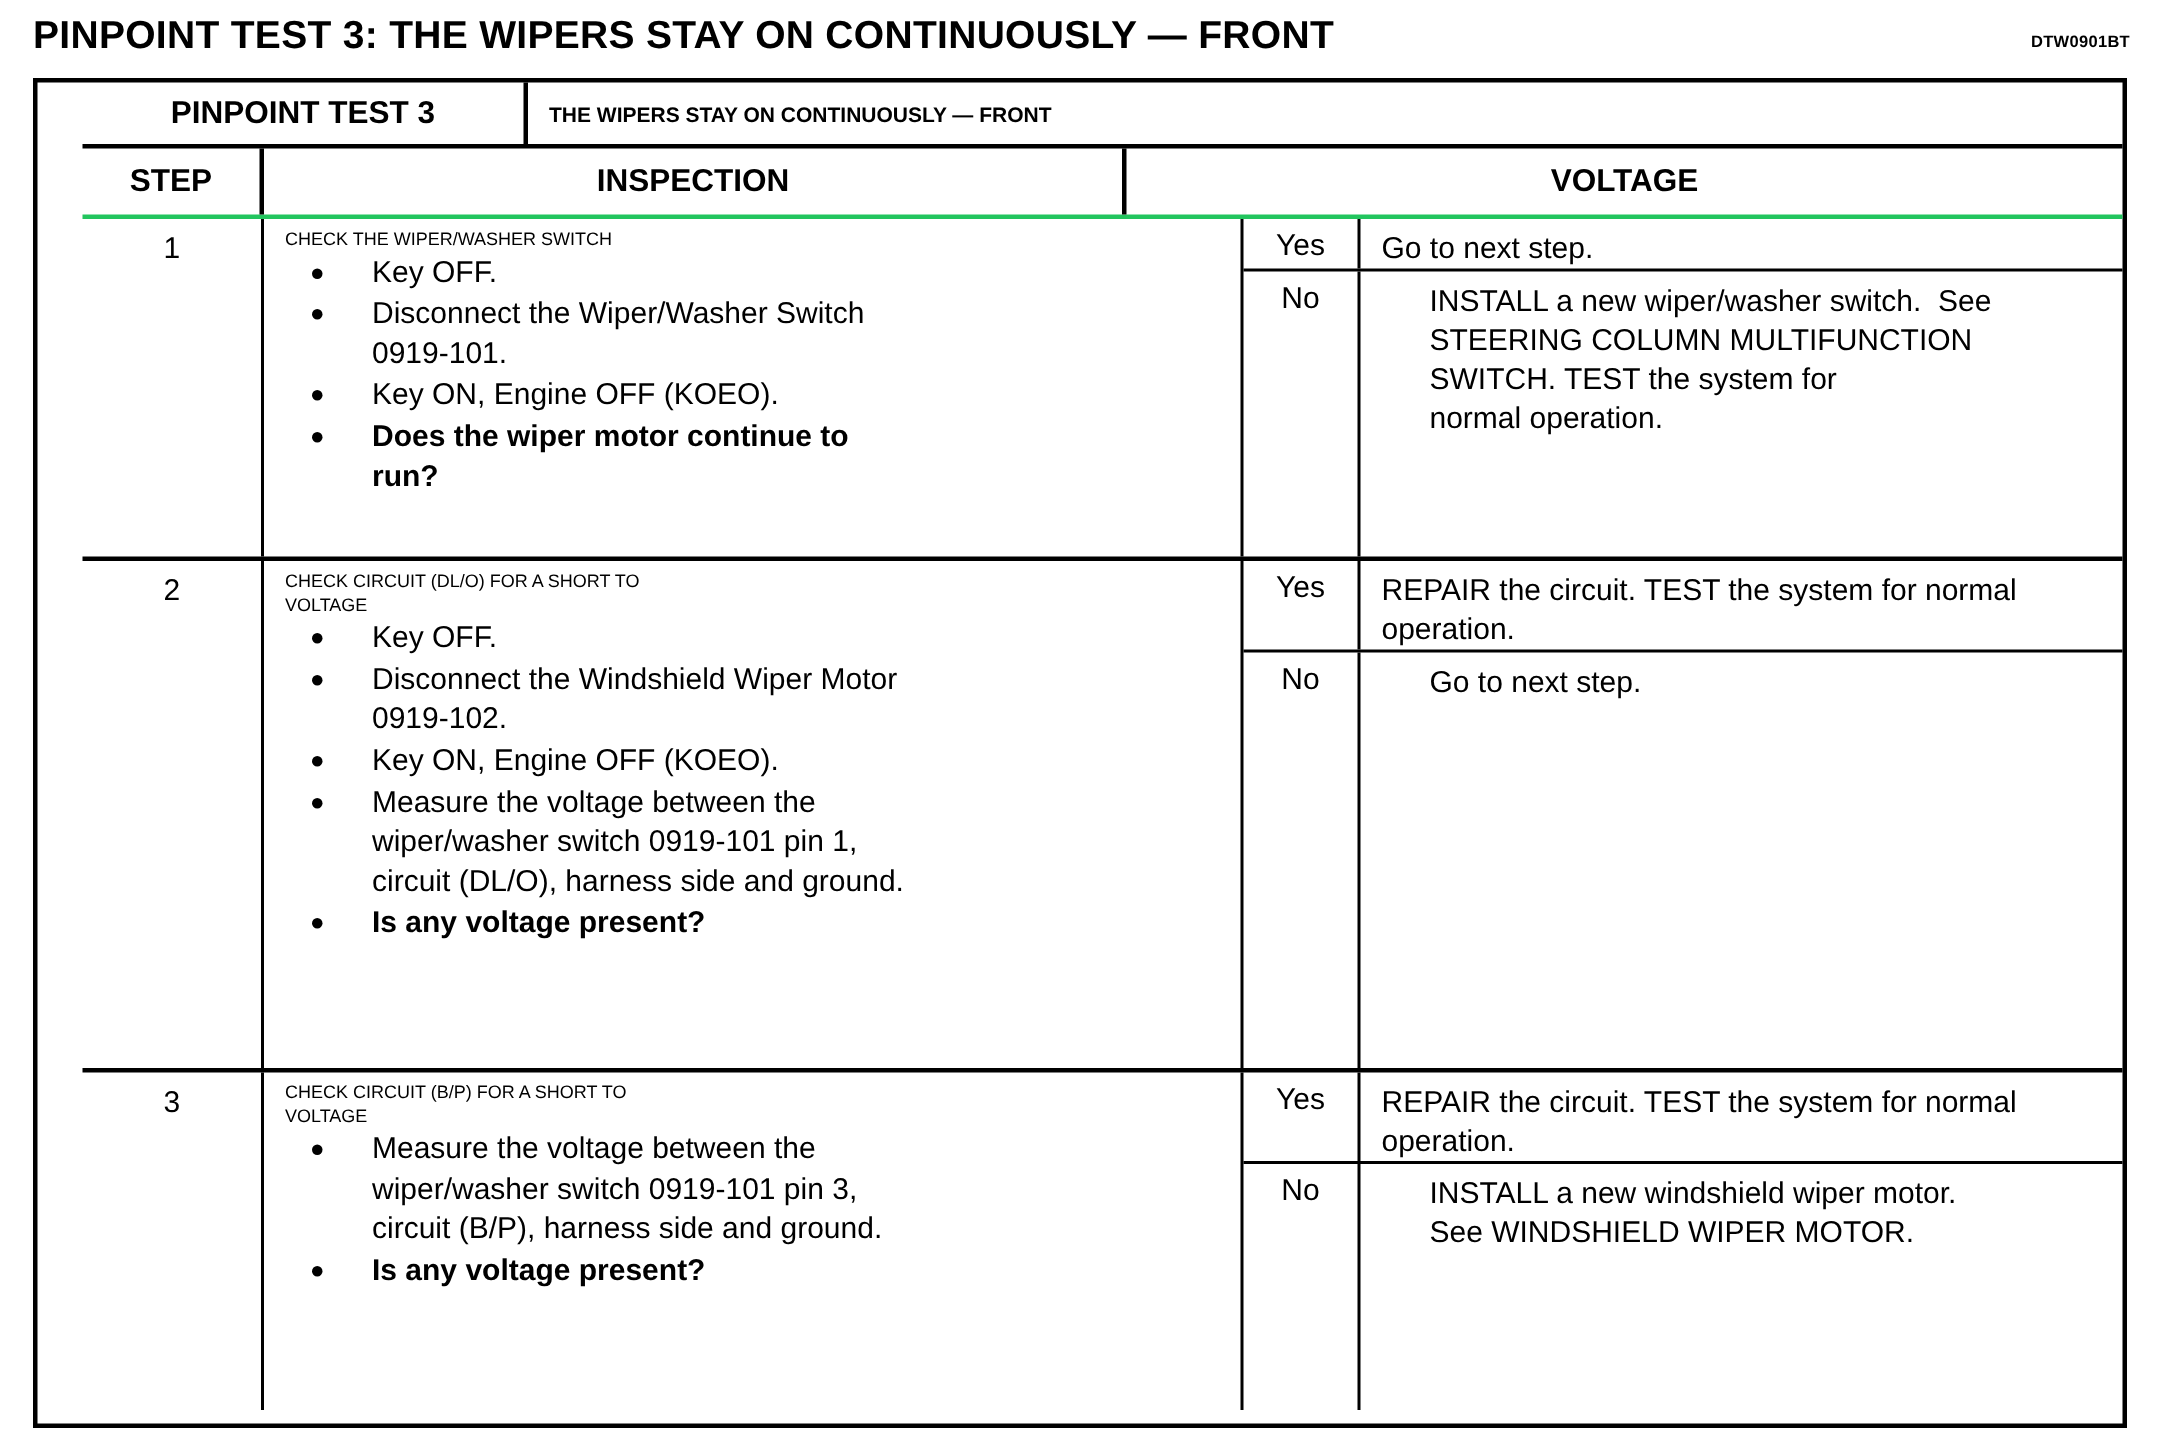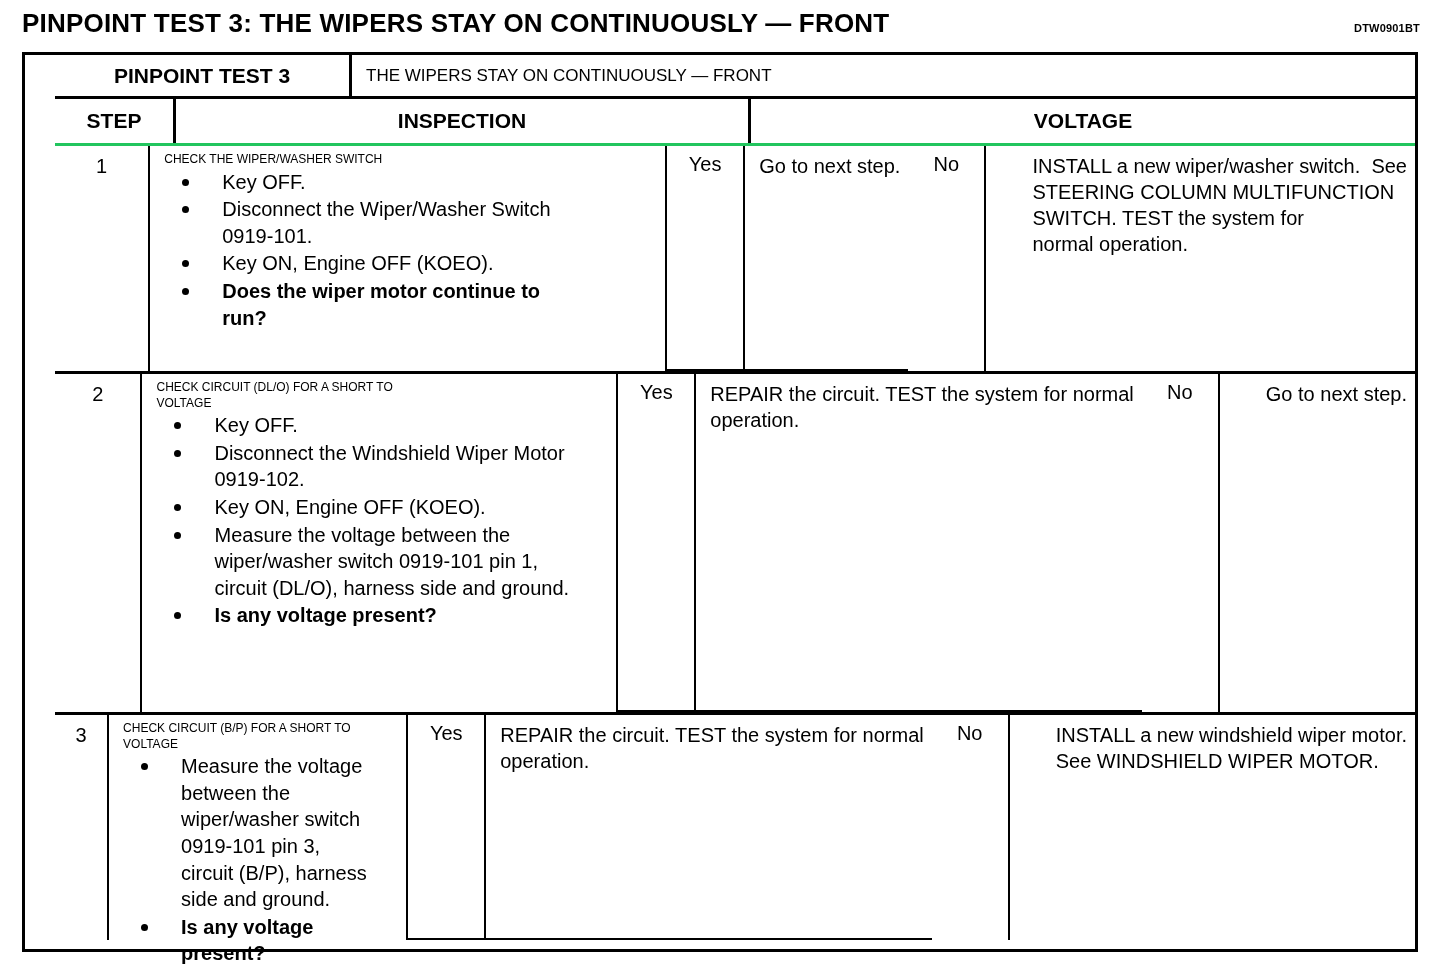--- a/index.html
+++ b/index.html
@@ -70,22 +70,22 @@
     justify-content: center;
     font-size: 21px;
     font-weight: bold;
   }
   .band-test-name {
     flex: 1;
     box-sizing: border-box;
     display: flex;
     align-items: center;
     padding-left: 14px;
-    font-size: 17px;
-    font-weight: normal;
+    font-size: 14px;
+    font-weight: bold;
   }
 
   
   .colhead-row {
     display: flex;
     height: 47px;
     border-bottom: 3px solid #22c55e;
     box-sizing: border-box;
   }
   .ch-step {
@@ -141,21 +141,21 @@
   .cell-inspection {
     width: 653px;
     box-sizing: border-box;
     border-right: 2px solid #000;
     padding: 6px 8px 0 14px;
   }
   .cell-action-wrap {
     flex: 1;
     box-sizing: border-box;
     display: flex;
-    flex-direction: row;
+    flex-direction: column;
   }
   .answer-row {
     display: flex;
     box-sizing: border-box;
     flex: 0 0 auto;
   }
   .answer-row.with-border { border-bottom: 2px solid #000; }
   .answer-row.grow { flex: 1 1 auto; gap: 32px; }
   .ans-label {
     width: 78px;

